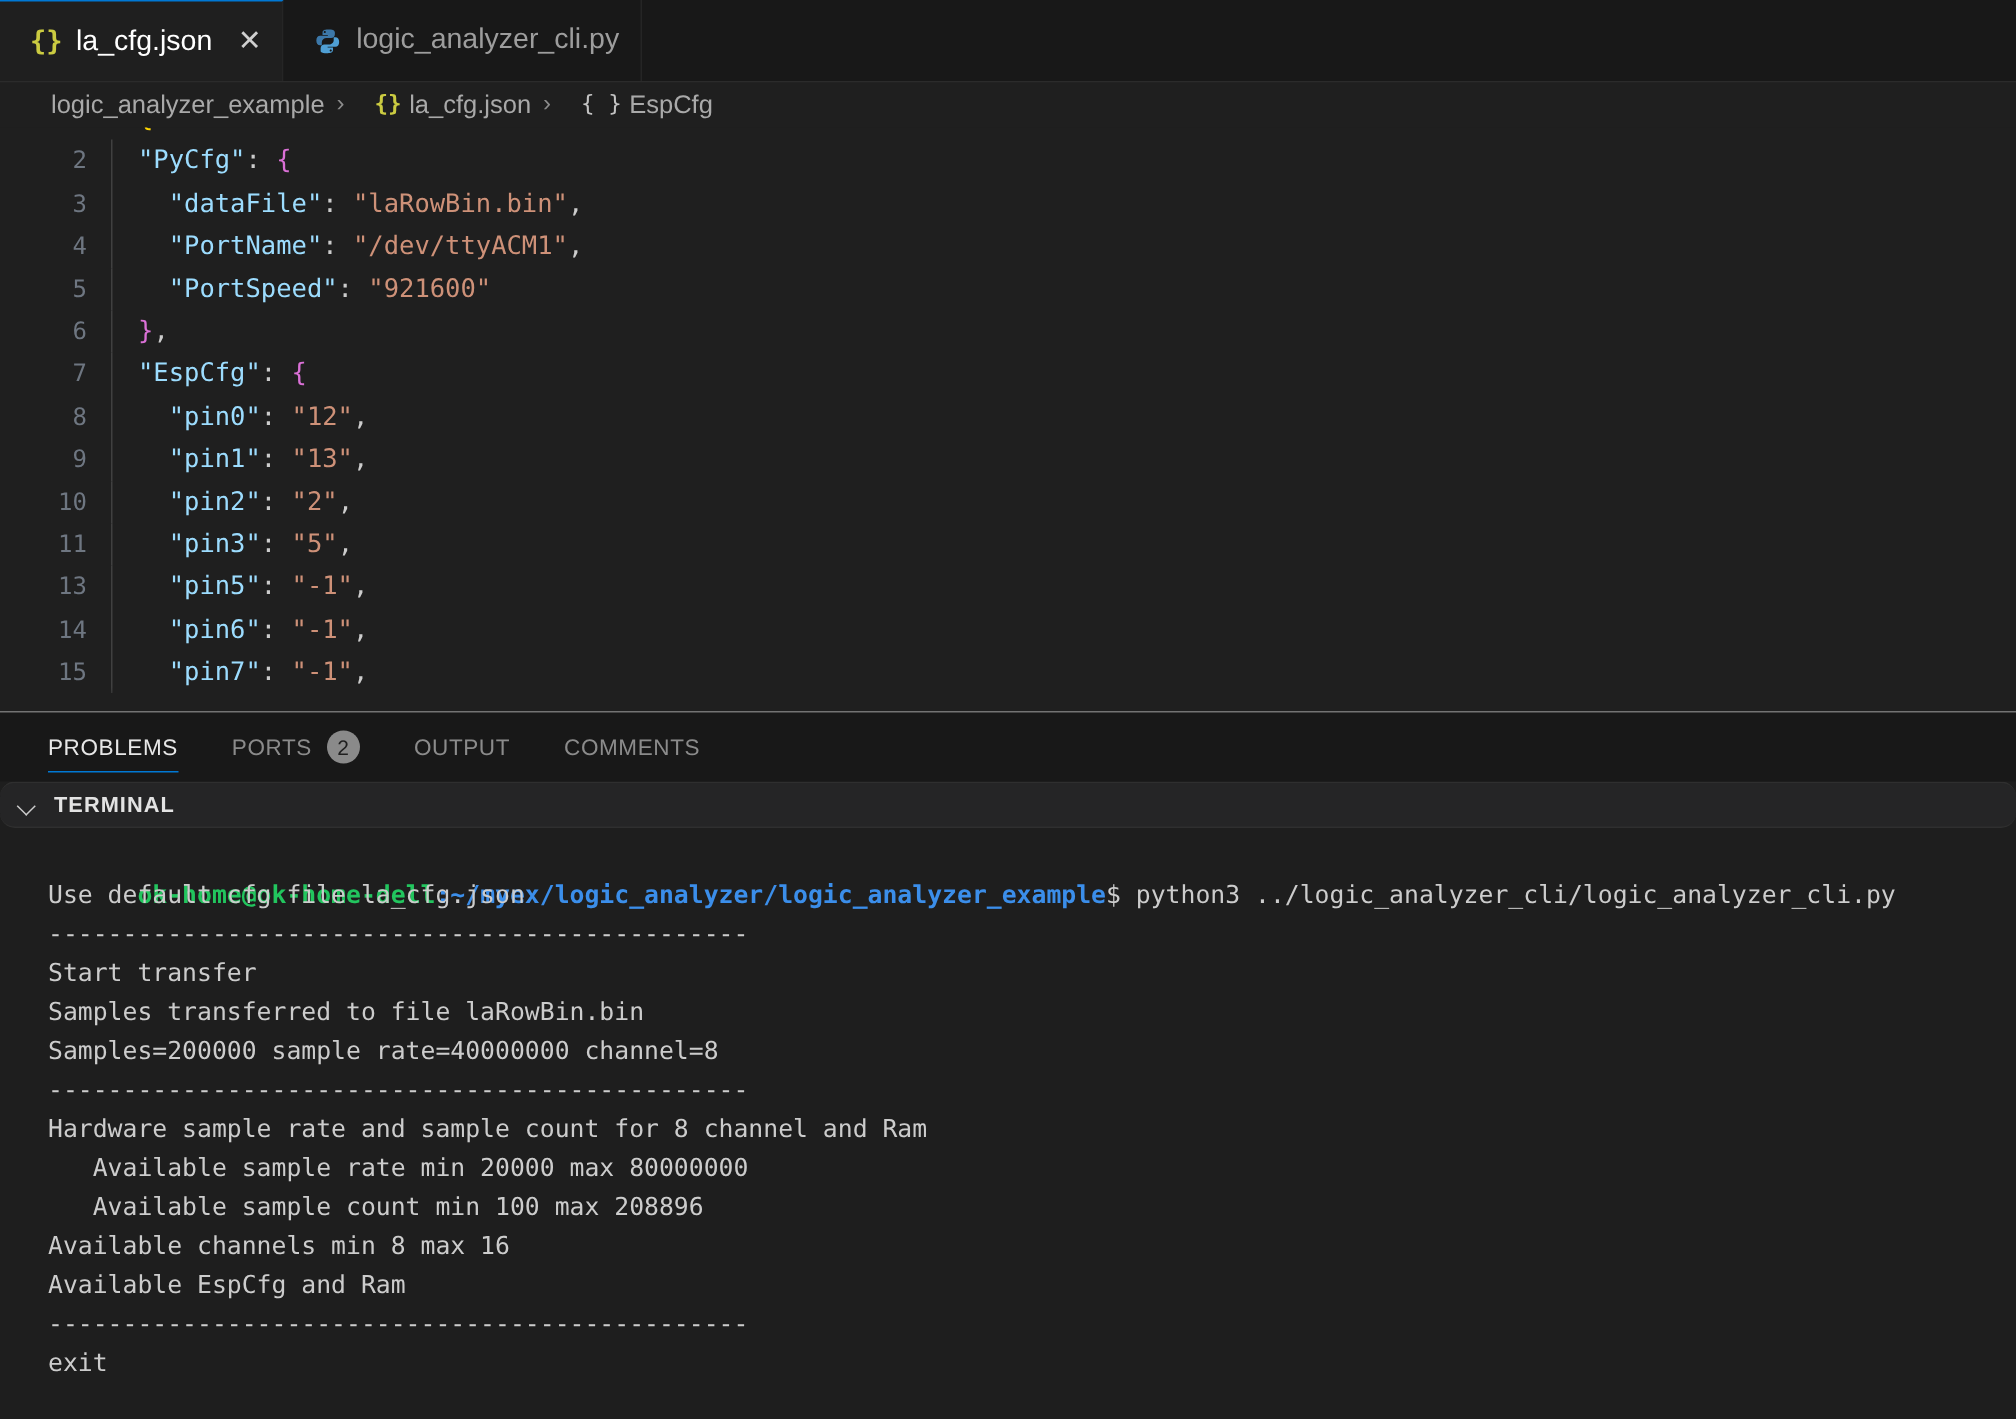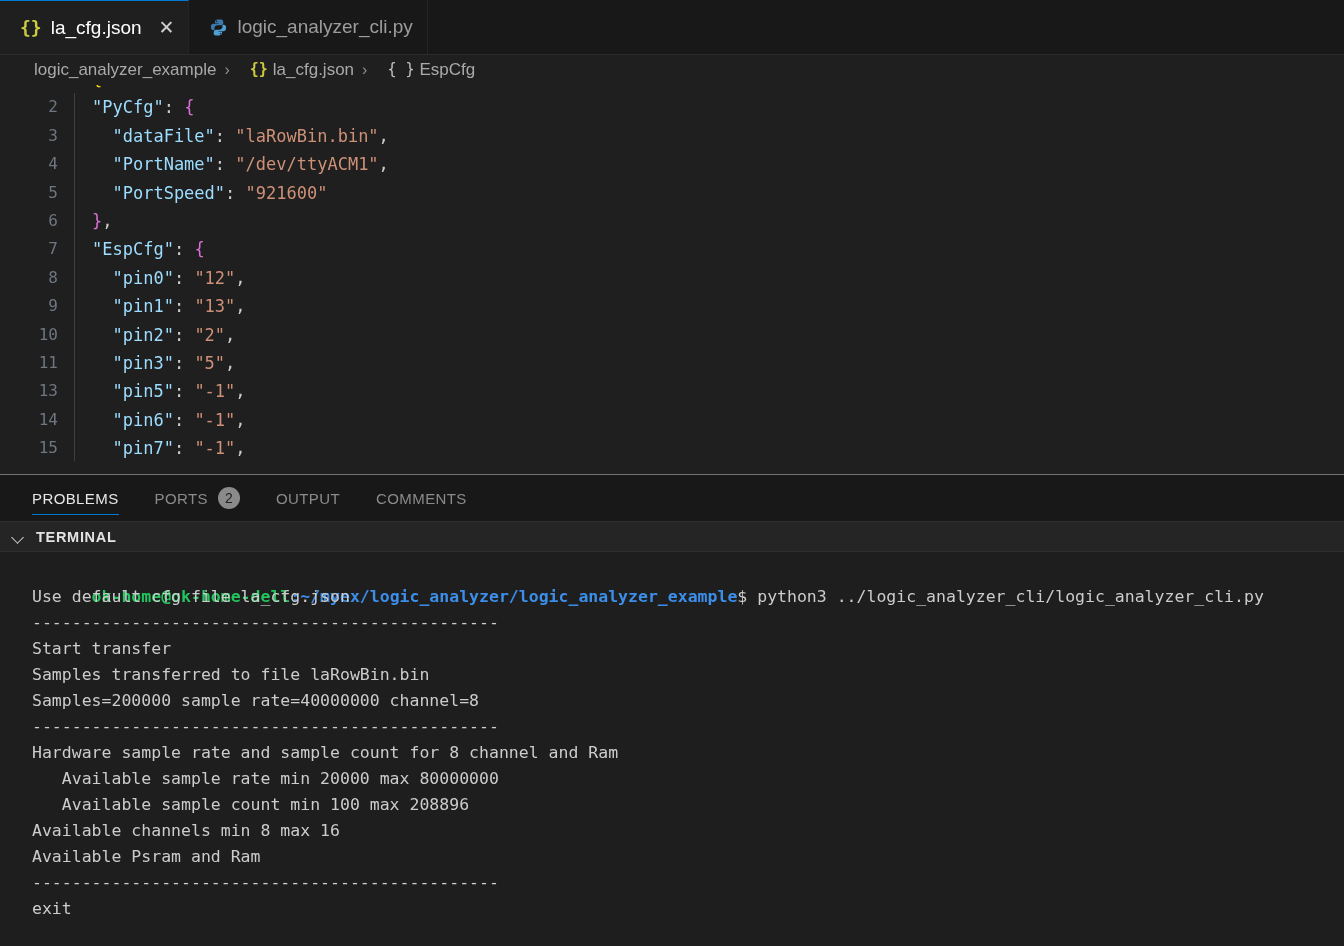--- a/index.html
+++ b/index.html
@@ -192,20 +192,21 @@
   .term-header {
     height: 29px;
     background: #252526;
     border-top: 1px solid #2f2f2f;
     border-bottom: 1px solid #2f2f2f;
     display: flex;
     align-items: center;
     gap: 10px;
     padding-left: 10px;
     flex: 0 0 auto;
+    border-radius: 10px;
   }
   .chev {
     width: 16px; height: 16px;
     position: relative;
     display: inline-block;
   }
   .chev::before {
     content: "";
     position: absolute;
     left: 3px; top: 4px;
@@ -335,19 +336,19 @@
         <div class="tline">Use default cfg file la_cfg.json</div>
         <div class="tline">-----------------------------------------------</div>
         <div class="tline">Start transfer</div>
         <div class="tline">Samples transferred to file laRowBin.bin</div>
         <div class="tline">Samples=200000 sample rate=40000000 channel=8</div>
         <div class="tline">-----------------------------------------------</div>
         <div class="tline">Hardware sample rate and sample count for 8 channel and Ram</div>
         <div class="tline">   Available sample rate min 20000 max 80000000</div>
         <div class="tline">   Available sample count min 100 max 208896</div>
         <div class="tline">Available channels min 8 max 16</div>
-        <div class="tline">Available Psram and Ram</div>
+        <div class="tline">Available EspCfg and Ram</div>
         <div class="tline">-----------------------------------------------</div>
         <div class="tline">exit</div>
       </div>
   </div>
 
 </div>
 
 </body></html>

